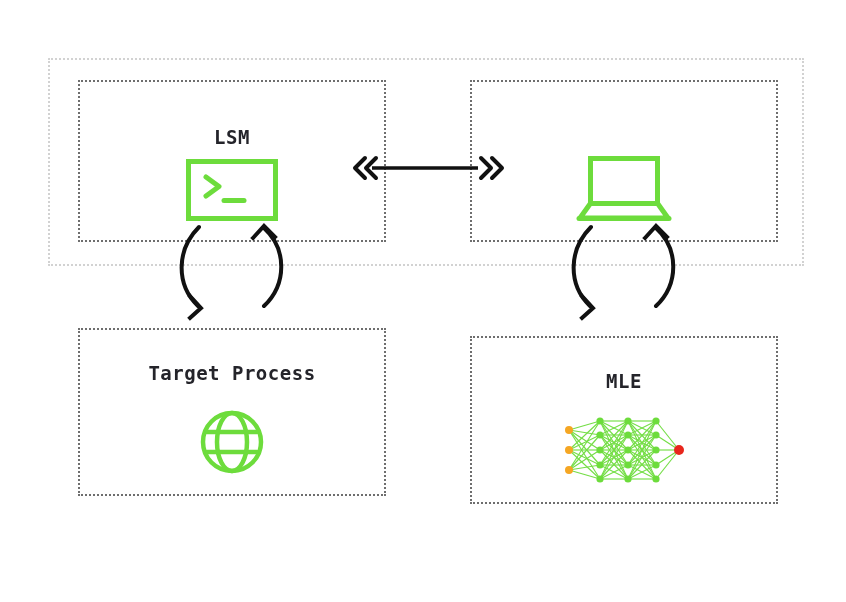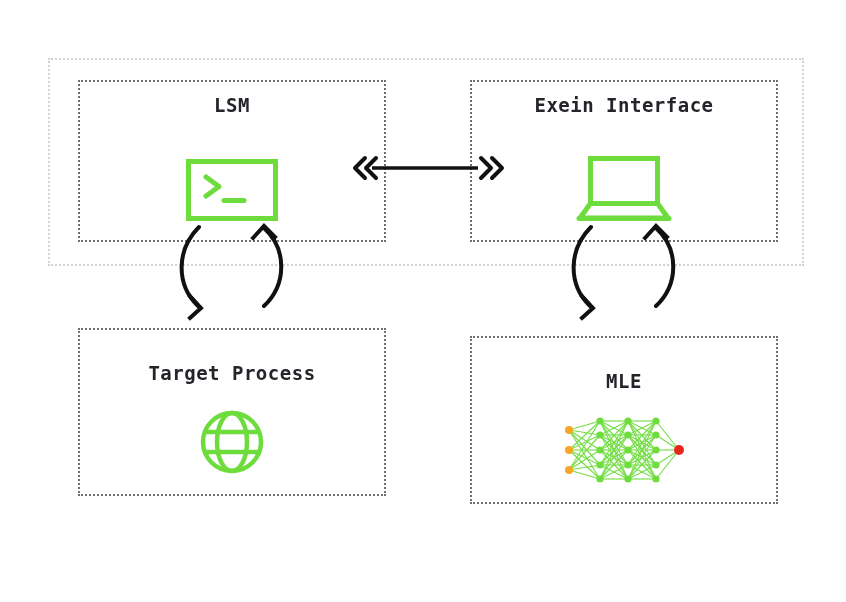--- a/index.html
+++ b/index.html
@@ -32,21 +32,21 @@
   .box-title{
     position:absolute;left:0;right:0;
     text-align:center;
     font-weight:bold;
     font-size:19px;
     letter-spacing:0.5px;
     color:#24242a;
     font-family:"DejaVu Sans Mono","Liberation Mono",monospace;
     white-space:nowrap;
   }
-  .box-lsm .box-title,.box-exein .box-title{top:12px;}
+  .box-lsm .box-title,.box-exein .box-title{top:44px;}
   .box-target .box-title,.box-mle .box-title{top:32px;}
 
   .box-icon{
     position:absolute;left:0;right:0;
     display:flex;align-items:center;justify-content:center;
   }
   .box-lsm .box-icon,.box-exein .box-icon{top:66px;height:84px;}
   .box-target .box-icon,.box-mle .box-icon{top:72px;height:80px;}
 
   
@@ -64,21 +64,20 @@
     <div class="box-icon">
       <svg width="92" height="62" viewBox="0 0 92 62" aria-hidden="true">
         <rect x="2.5" y="2.5" width="87" height="57" fill="none" stroke="#6ddc3c" stroke-width="5"></rect>
         <polyline points="20,18 33,27.5 20,37" fill="none" stroke="#6ddc3c" stroke-width="5" stroke-linecap="round" stroke-linejoin="round"></polyline>
         <line x1="38" y1="41.5" x2="58" y2="41.5" stroke="#6ddc3c" stroke-width="5" stroke-linecap="round"></line>
       </svg>
     </div>
   </div>
 
   <div class="node-box box-exein">
-    <div class="box-title">Exein Interface</div>
     <div class="box-icon">
       <svg width="100" height="72" viewBox="0 0 100 72" aria-hidden="true">
         <rect x="16.5" y="4.5" width="67" height="45" fill="none" stroke="#6ddc3c" stroke-width="5"></rect>
         <path d="M16 50 L6 64 L94 64 L84 50" fill="none" stroke="#6ddc3c" stroke-width="5" stroke-linejoin="round" stroke-linecap="round"></path>
         <line x1="5" y1="64.5" x2="95" y2="64.5" stroke="#6ddc3c" stroke-width="5" stroke-linecap="round"></line>
       </svg>
     </div>
   </div>
 
   <div class="node-box box-target">

